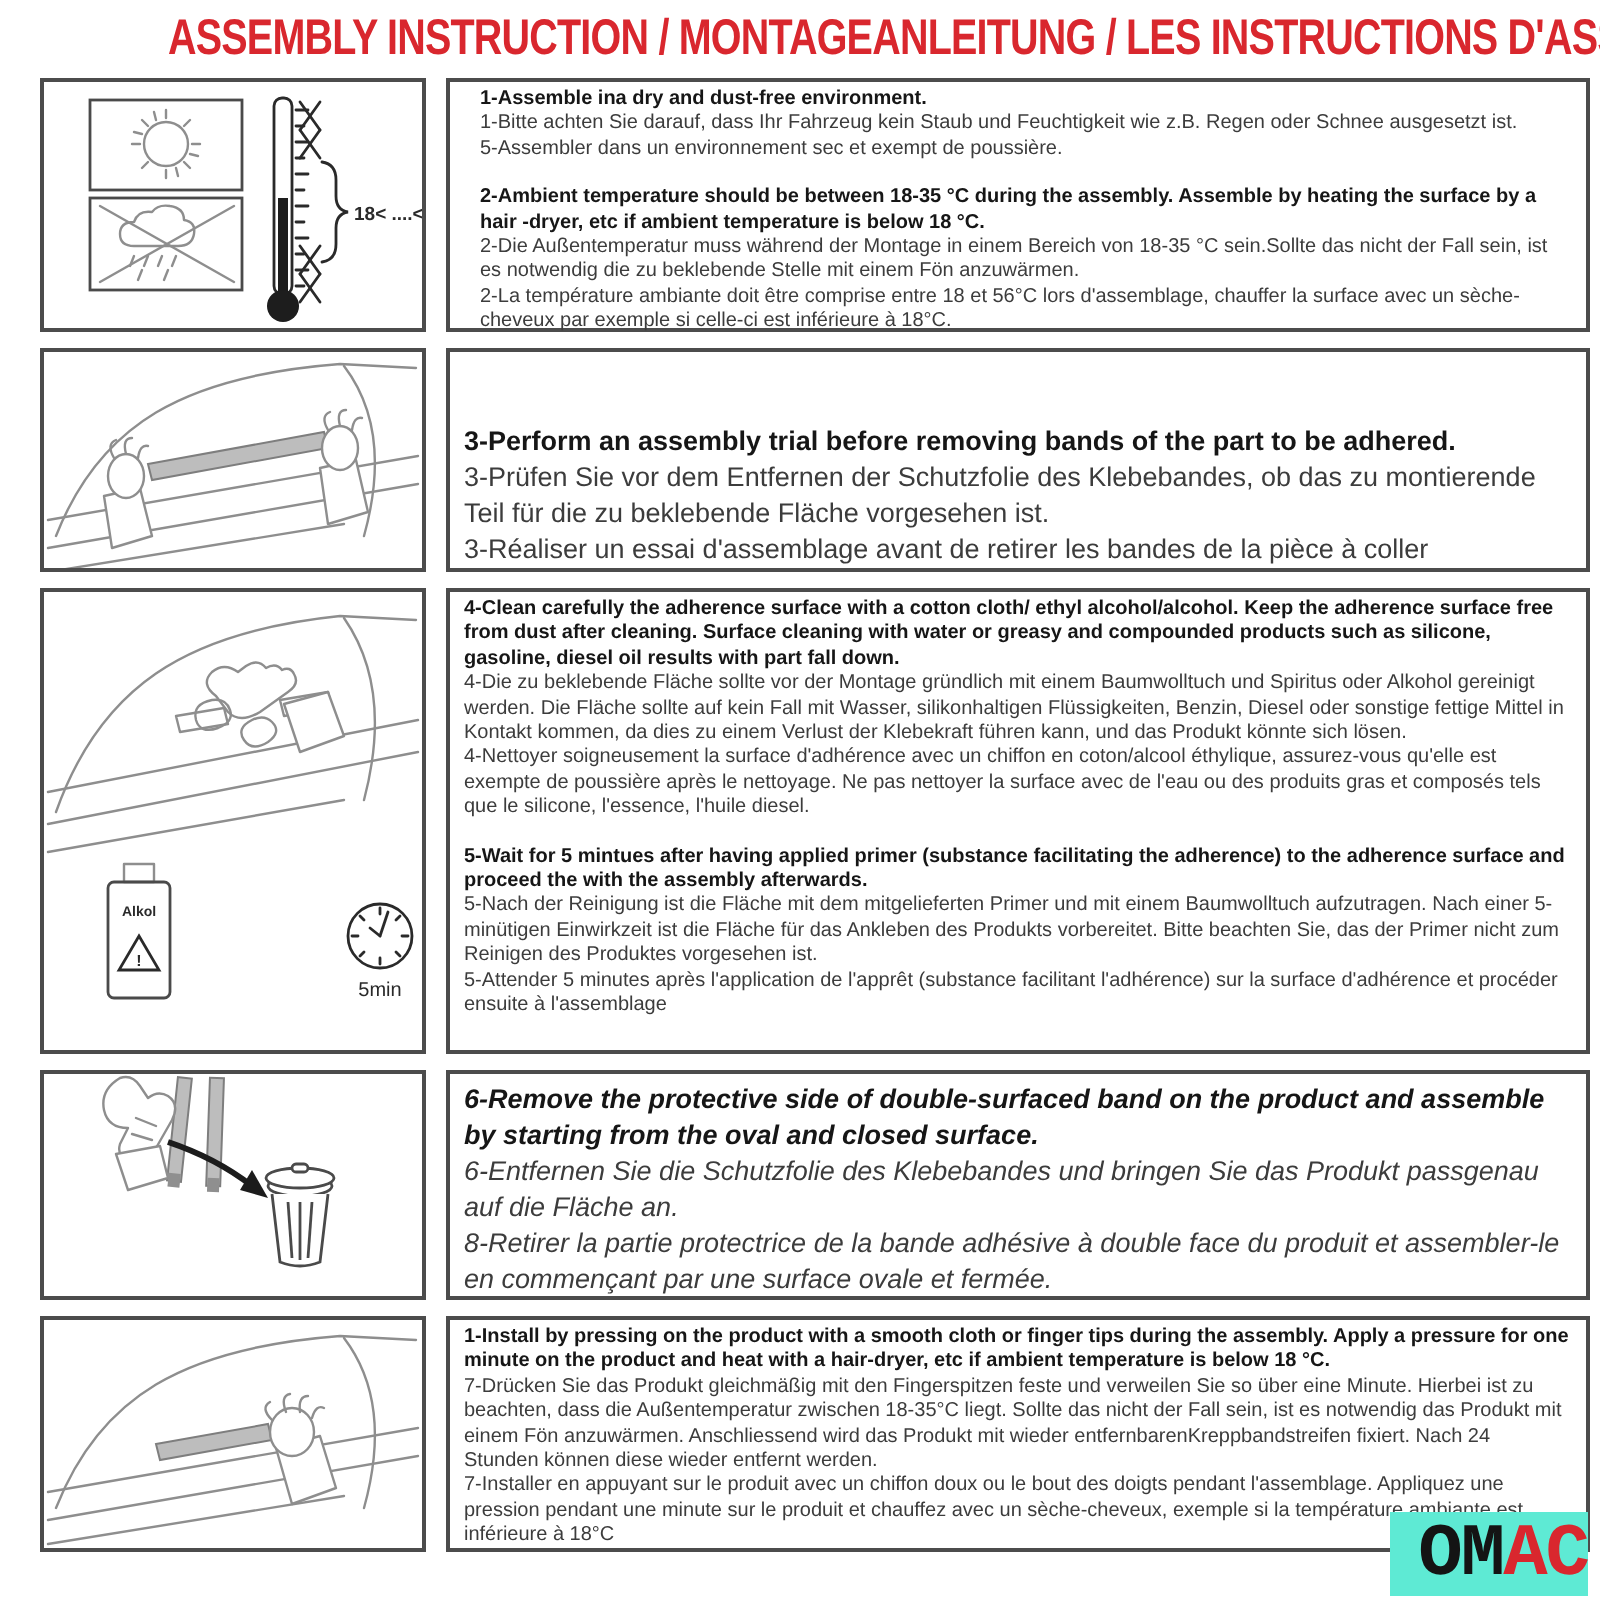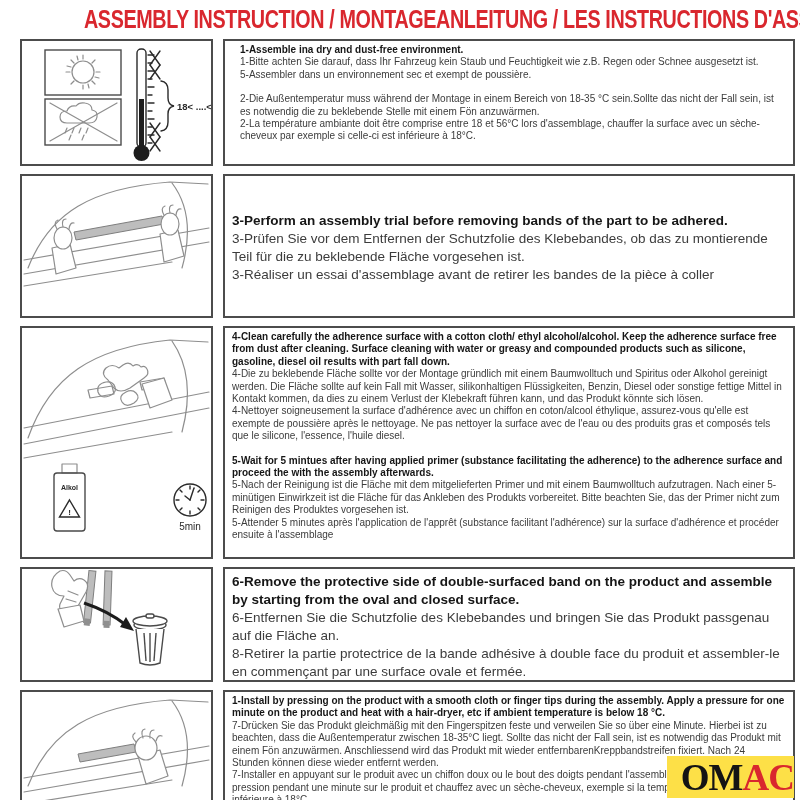--- a/index.html
+++ b/index.html
@@ -23,48 +23,48 @@
     display: flex;
     flex-direction: column;
     gap: 8px;
   }
   .row { display: flex; gap: 10px; }
   .cell { border: 2px solid #4c4c4c; background: #fff; }
   .cell-img { width: 193px; flex: 0 0 193px; overflow: hidden; }
   .cell-text { flex: 1; padding: 3px 8px 2px 7px; }
 
   .r1 .cell { height: 127px; padding-left: 15px; }
-  .r2 .cell { height: 144px; }
+  .r2 .cell { height: 112px; }
   .r3 .cell { height: 233px; }
   .r4 .cell { height: 115px; }
   .r5 .cell { height: 118px; }
 
   .cell-text p { font-size: 10px; line-height: 12.4px; color: #3c3c3c; }
   .cell-text p.en { font-weight: 700; color: #161616; }
   .spacer { height: 12px; }
 
   .row-large .cell-text p { font-size: 13.5px; line-height: 18px; }
   .r2 .cell-text { padding-top: 36px; }
-  .r4 .cell-text { padding-top: 4px; }
+  .r4 .cell-text { padding-top: 4px; font-style: italic; }
 
   svg { display: block; }
   .draw { stroke: #8e8e8e; fill: none; stroke-width: 1.2; stroke-linecap: round; stroke-linejoin: round; }
   .draw-dark { stroke: #4a4a4a; fill: none; stroke-width: 1.4; }
   .fill-white { fill: #ffffff; }
   .strip { fill: #bdbdbd; stroke: #7e7e7e; stroke-width: 1; }
   .ink { stroke: #2a2a2a; fill: none; stroke-width: 1.4; stroke-linecap: round; }
   svg text { font-family: "Liberation Sans", sans-serif; fill: #2a2a2a; }
 
   .logo {
     position: absolute;
     right: 6px;
     bottom: 2px;
-    background: #fde047;
+    background: #5eead4;
     padding: 2px 0 0 14px;
-    font-family: Liberation Serif, serif;
+    font-family: Liberation Mono, monospace;
     font-weight: 900;
     font-size: 37px;
     line-height: 40px;
     letter-spacing: -1px;
   }
   .logo .black { color: #141414; }
   .logo .red { color: #d9272e; }
 </style>
 </head>
 <body>
@@ -146,20 +146,21 @@
           <path class="ink" stroke-width="1.3" d="M124,40 q7,1 7,9 v8 q0,7 6,8 q-6,1 -6,8 v8 q0,8 -7,9"></path>
           <text x="140" y="69" font-size="9.5" font-weight="bold">18&lt; ....&lt;35 C</text>
         </g>
       </svg>
     </div>
     <div class="cell cell-text">
       <p class="en">1-Assemble ina dry and dust-free environment.</p>
       <p>1-Bitte achten Sie darauf, dass Ihr Fahrzeug kein Staub und Feuchtigkeit wie z.B. Regen oder Schnee ausgesetzt ist.</p>
       <p>5-Assembler dans un environnement sec et exempt de poussière.</p>
       <div class="spacer"></div>
+      <p class="en">2-Ambient temperature should be between 18-35 °C  during the assembly. Assemble by heating the surface by a hair -dryer, etc if ambient temperature is below 18 °C.</p>
       <p>2-Die Außentemperatur muss während der Montage in einem Bereich von 18-35 °C  sein.Sollte das nicht der Fall sein, ist es notwendig die zu beklebende Stelle mit einem Fön anzuwärmen.</p>
       <p>2-La température ambiante doit être comprise entre 18 et 56°C lors d'assemblage, chauffer la surface avec un sèche-cheveux par exemple si celle-ci est inférieure à 18°C.</p>
     </div>
   </div>
 
   <div class="row r2 row-large">
     <div class="cell cell-img">
       <svg width="189" height="112" viewBox="0 0 189 112">
         <g class="draw">
           <path d="M6,92 C28,36 70,12 148,6 L186,8"></path>

